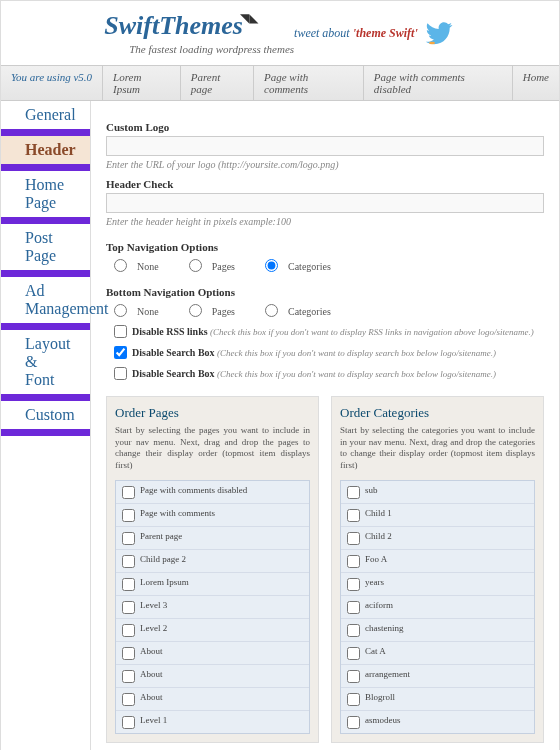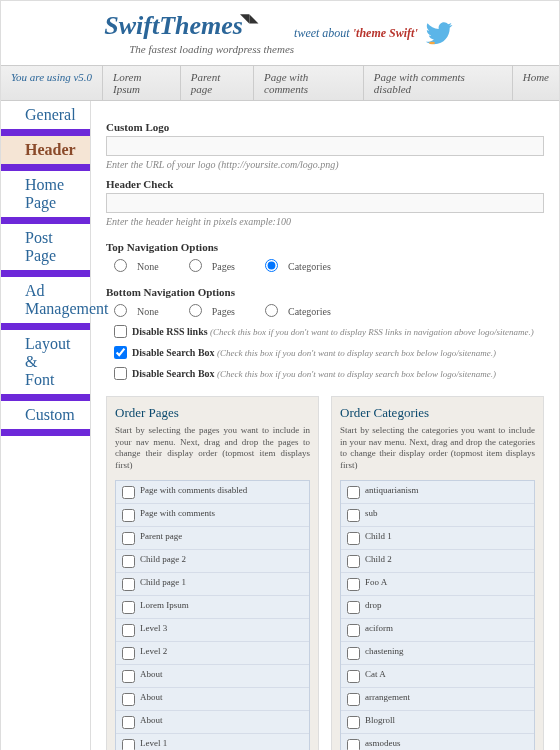--- a/index.html
+++ b/index.html
@@ -155,24 +155,20 @@
               <div class="list-item">
                 <input type="checkbox" style="">
                 <span>Parent page</span>
               </div>
               <div class="list-item">
                 <input type="checkbox" style="">
                 <span>Child page 2</span>
               </div>
               <div class="list-item">
                 <input type="checkbox" style="">
-                <span>Child page 1</span>
-              </div>
-              <div class="list-item">
-                <input type="checkbox" style="">
                 <span>Lorem Ipsum</span>
               </div>
               <div class="list-item">
                 <input type="checkbox" style="">
                 <span>Level 3</span>
               </div>
               <div class="list-item">
                 <input type="checkbox" style="">
                 <span>Level 2</span>
               </div>
@@ -194,41 +190,37 @@
               </div>
             </div>
 
         </div>
         <div class="col">
           <h3 class="col-title">Order Categories</h3>
           <div class="col-desc">Start by selecting the categories you want to include in your nav menu. Next, drag and drop the categories to change their display order (topmost item displays first)</div>
           <div class="item-list" id="cats-list">
               <div class="list-item">
                 <input type="checkbox" style="">
-                <span>antiquarianism</span>
-              </div>
-              <div class="list-item">
-                <input type="checkbox" style="">
                 <span>sub</span>
               </div>
               <div class="list-item">
                 <input type="checkbox" style="">
                 <span>Child 1</span>
               </div>
               <div class="list-item">
                 <input type="checkbox" style="">
                 <span>Child 2</span>
               </div>
               <div class="list-item">
                 <input type="checkbox" style="">
                 <span>Foo A</span>
               </div>
               <div class="list-item">
                 <input type="checkbox" style="">
-                <span>drop</span>
+                <span>years</span>
               </div>
               <div class="list-item">
                 <input type="checkbox" style="">
                 <span>aciform</span>
               </div>
               <div class="list-item">
                 <input type="checkbox" style="">
                 <span>chastening</span>
               </div>
               <div class="list-item">

